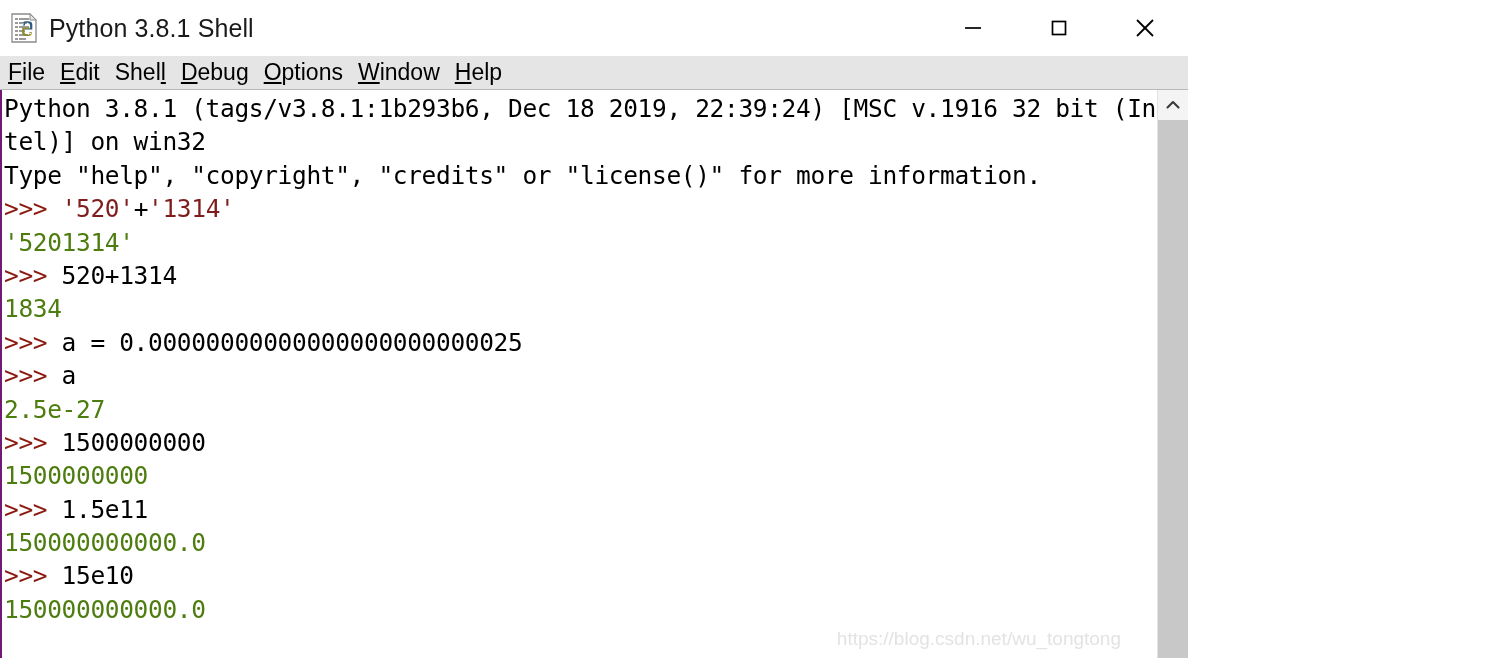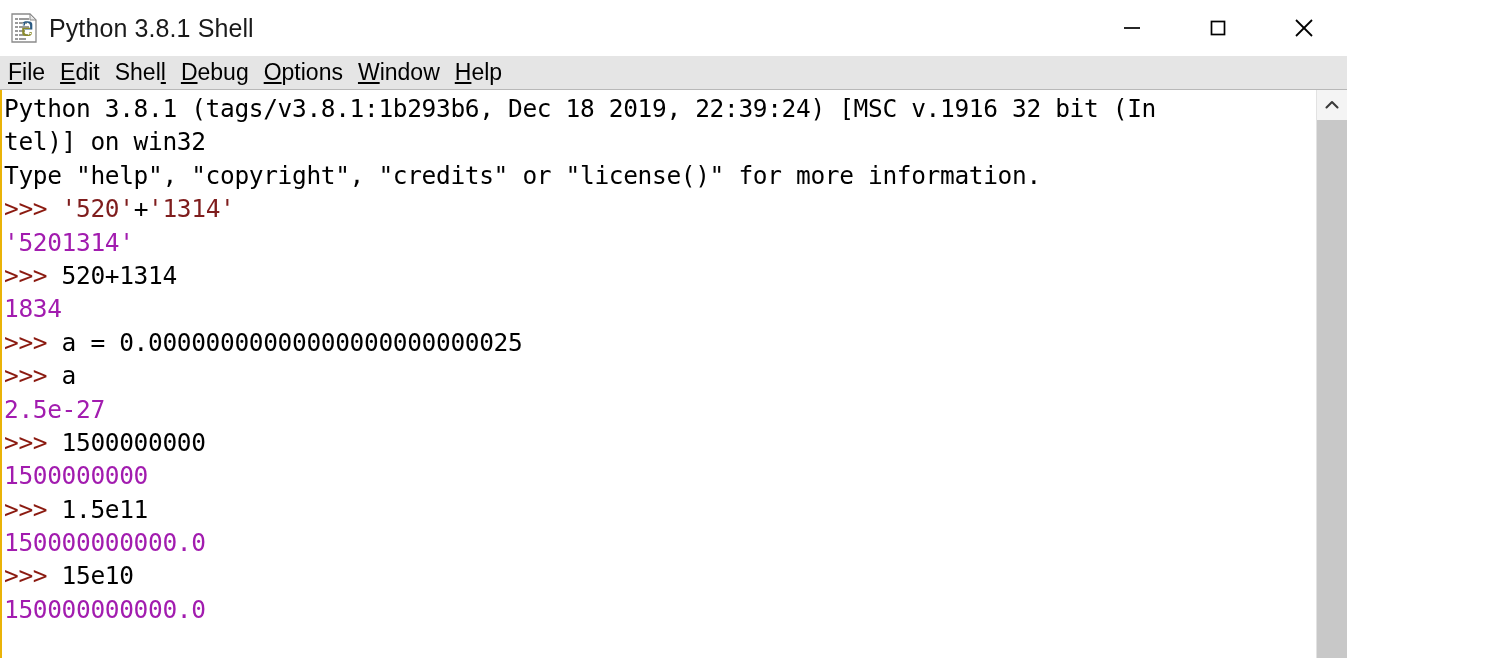--- a/index.html
+++ b/index.html
@@ -8,21 +8,21 @@
     padding: 0;
     background: #ffffff;
   }
   body {
     font-family: "Liberation Sans", sans-serif;
     -webkit-font-smoothing: antialiased;
   }
 
   .window {
     position: relative;
-    width: 1347px;
+    width: 1188px;
     height: 661px;
     background: #ffffff;
     overflow: hidden;
     box-sizing: border-box;
   }
 
   
   .titlebar {
     position: relative;
     height: 56px;
@@ -102,38 +102,38 @@
     position: relative;
     height: 568px;
     display: flex;
     background: #ffffff;
     box-sizing: border-box;
   }
   .console {
     position: relative;
     flex: 1 1 auto;
     background: #ffffff;
-    border-left: 2px solid #eab308;
+    border-left: 2px solid #701a75;
     overflow: hidden;
     padding: 2px 0 0 2px;
     box-sizing: border-box;
   }
   .console-inner {
     font-family: "DejaVu Sans Mono", "Liberation Mono", monospace;
     font-size: 24.5px;
     line-height: 33.4px;
     white-space: pre;
     color: #000000;
     letter-spacing: -0.35px;
   }
   .ln { display: block; height: 33.4px; }
   .c-black  { color: #000000; }
   .c-prompt { color: #8b1a10; }
   .c-string { color: #7f1d1d; }
-  .c-out    { color: #a21caf; }
+  .c-out    { color: #4d7c0f; }
 
   
   .scrollbar {
     width: 31px;
     flex: 0 0 31px;
     background: #c8c8c8;
     position: relative;
     display: flex;
     flex-direction: column;
     border-left: 1px solid #e2e2e2;
@@ -243,20 +243,21 @@
       <span class="menu-item"><u>O</u>ptions</span>
       <span class="menu-item"><u>W</u>indow</span>
       <span class="menu-item"><u>H</u>elp</span>
     </div>
   <div class="menu-sep"></div>
 
   <div class="textarea-wrap">
 
     <div class="console">
       <div class="console-inner" id="console-inner"><span class="ln"><span class="c-black">Python 3.8.1 (tags/v3.8.1:1b293b6, Dec 18 2019, 22:39:24) [MSC v.1916 32 bit (In</span></span><span class="ln"><span class="c-black">tel)] on win32</span></span><span class="ln"><span class="c-black">Type "help", "copyright", "credits" or "license()" for more information.</span></span><span class="ln"><span class="c-prompt">&gt;&gt;&gt; </span><span class="c-string">'520'</span><span class="c-black">+</span><span class="c-string">'1314'</span></span><span class="ln"><span class="c-out">'5201314'</span></span><span class="ln"><span class="c-prompt">&gt;&gt;&gt; </span><span class="c-black">520+1314</span></span><span class="ln"><span class="c-out">1834</span></span><span class="ln"><span class="c-prompt">&gt;&gt;&gt; </span><span class="c-black">a = 0.00000000000000000000000025</span></span><span class="ln"><span class="c-prompt">&gt;&gt;&gt; </span><span class="c-black">a</span></span><span class="ln"><span class="c-out">2.5e-27</span></span><span class="ln"><span class="c-prompt">&gt;&gt;&gt; </span><span class="c-black">1500000000</span></span><span class="ln"><span class="c-out">1500000000</span></span><span class="ln"><span class="c-prompt">&gt;&gt;&gt; </span><span class="c-black">1.5e11</span></span><span class="ln"><span class="c-out">150000000000.0</span></span><span class="ln"><span class="c-prompt">&gt;&gt;&gt; </span><span class="c-black">15e10</span></span><span class="ln"><span class="c-out">150000000000.0</span></span></div>
+      <div class="watermark">https://blog.csdn.net/wu_tongtong</div>
     </div>
 
     <div class="scrollbar">
       <div class="sb-btn">
         <svg width="18" height="18" viewBox="0 0 18 18" xmlns="http://www.w3.org/2000/svg">
           <polyline points="3.5,11.5 9,6 14.5,11.5" fill="none" stroke="#3a3a3a" stroke-width="2.1" stroke-linecap="round" stroke-linejoin="round"></polyline>
         </svg>
       </div>
       <div class="sb-track">
         <div class="sb-thumb"></div>

